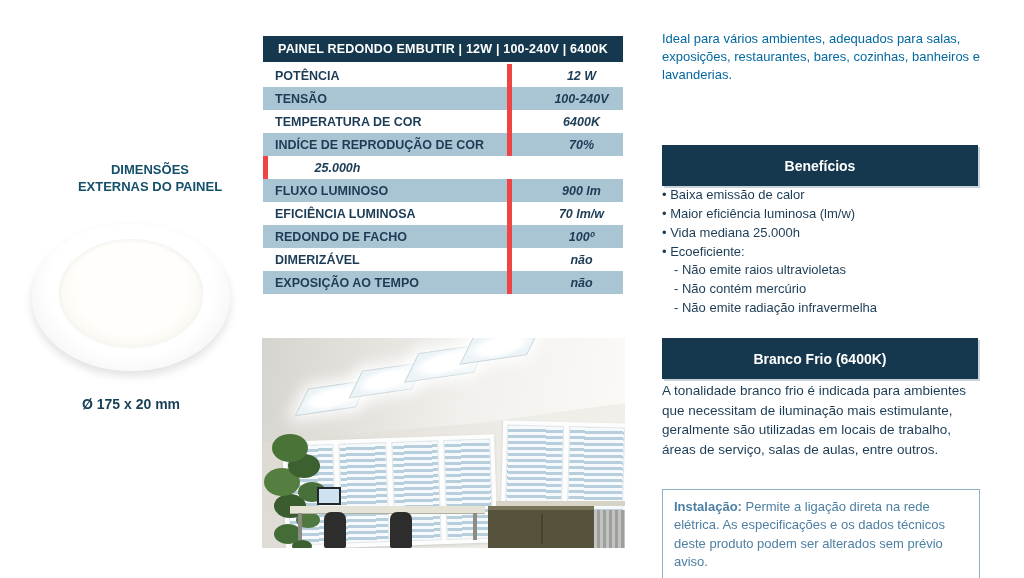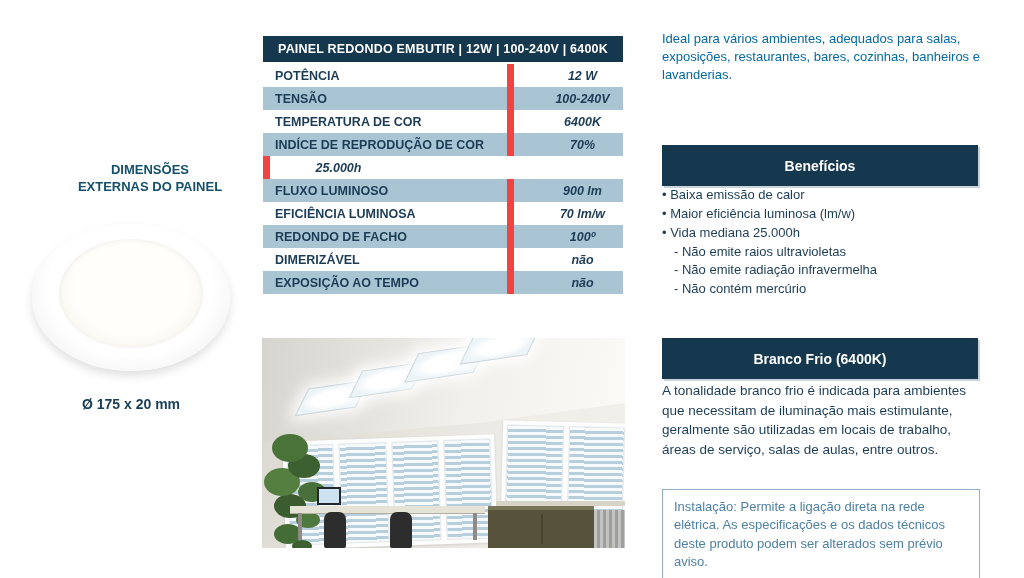--- a/index.html
+++ b/index.html
@@ -35,21 +35,21 @@
   .spec-header {
     height:26px; background:#16384E; color:#ffffff; display:flex; align-items:center;
     justify-content:center; font-weight:bold; font-size:12.5px; margin-bottom:2px;
     letter-spacing:0.2px;
   }
   .spec-row { display:flex; height:23px; font-size:12.5px; color:#1C3C55; }
   .spec-row.striped { background:#A9C4D3; }
   .spec-row .lbl { flex:1; display:flex; align-items:center; padding-left:12px; font-weight:bold; }
   .spec-row .val {
     width:116px; display:flex; align-items:center; justify-content:center;
-    font-style:italic; font-weight:bold; border-left:7px solid #ef4444;padding-left:28px;
+    font-style:italic; font-weight:bold; border-left:5px solid #ef4444;padding-left:28px;
   }
 
   
   .photo {
     position:absolute; left:262px; top:338px; width:363px; height:210px; overflow:hidden;
     background:linear-gradient(105deg,#dbd8d1 0%,#e7e4de 40%,#efede8 70%,#f2f0eb 100%);
   }
   .ph-ceiling {
     position:absolute; left:0; top:0; width:100%; height:118px;
     background:linear-gradient(100deg,#d6d4ce,#f1f0ec 55%,#fbfaf7);
@@ -108,21 +108,21 @@
   .benefits { position:absolute; left:662px; top:186px; width:318px; color:#1C3C55; font-size:13px; list-style:none; }
   .benefits li { line-height:1.45; }
   .benefits li.main::before { content:"• "; }
   .benefits li.sub { padding-left:12px; }
   .benefits li.sub::before { content:"- "; }
   .tone-text { position:absolute; left:662px; top:381px; width:318px; color:#1C3C55; font-size:13.5px; line-height:1.45; }
   .install {
     position:absolute; left:662px; top:489px; width:318px; border:1px solid #8FB2C6;
     padding:8px 11px; color:#4E80A3; font-size:13px; line-height:1.42;
   }
-  .install b { font-weight:normal; }
+  .install b { font-weight:bold; }
 </style>
 </head>
 <body>
 
 <div class="page">
 
   <div class="dim-title">
     <div>DIMENSÕES</div>
     <div>EXTERNAS DO PAINEL</div>
   </div>
@@ -206,23 +206,24 @@
   </div>
 
   <p class="intro">Ideal para vários ambientes, adequados para salas, exposições, restaurantes, bares, cozinhas, banheiros e lavanderias.</p>
 
   <div class="bar bar-benefits">Benefícios</div>
 
   <ul class="benefits">
     <li class="main">Baixa emissão de calor</li>
     <li class="main">Maior eficiência luminosa (lm/w)</li>
     <li class="main">Vida mediana 25.000h</li>
+    <li class="main">Ecoeficiente:</li>
     <li class="sub">Não emite raios ultravioletas</li>
+    <li class="sub">Não contém mercúrio</li>
     <li class="sub">Não emite radiação infravermelha</li>
-    <li class="sub">Não contém mercúrio</li>
   </ul>
 
   <div class="bar bar-tone">Branco Frio (6400K)</div>
 
   <p class="tone-text">A tonalidade branco frio é indicada para ambientes que necessitam de iluminação mais estimulante, geralmente são utilizadas em locais de trabalho, áreas de serviço, salas de aulas, entre outros.</p>
 
   <div class="install">
     <b>Instalação:</b><span> Permite a ligação direta na rede elétrica. As especificações e os dados técnicos deste produto podem ser alterados sem prévio aviso.</span>
   </div>
 

